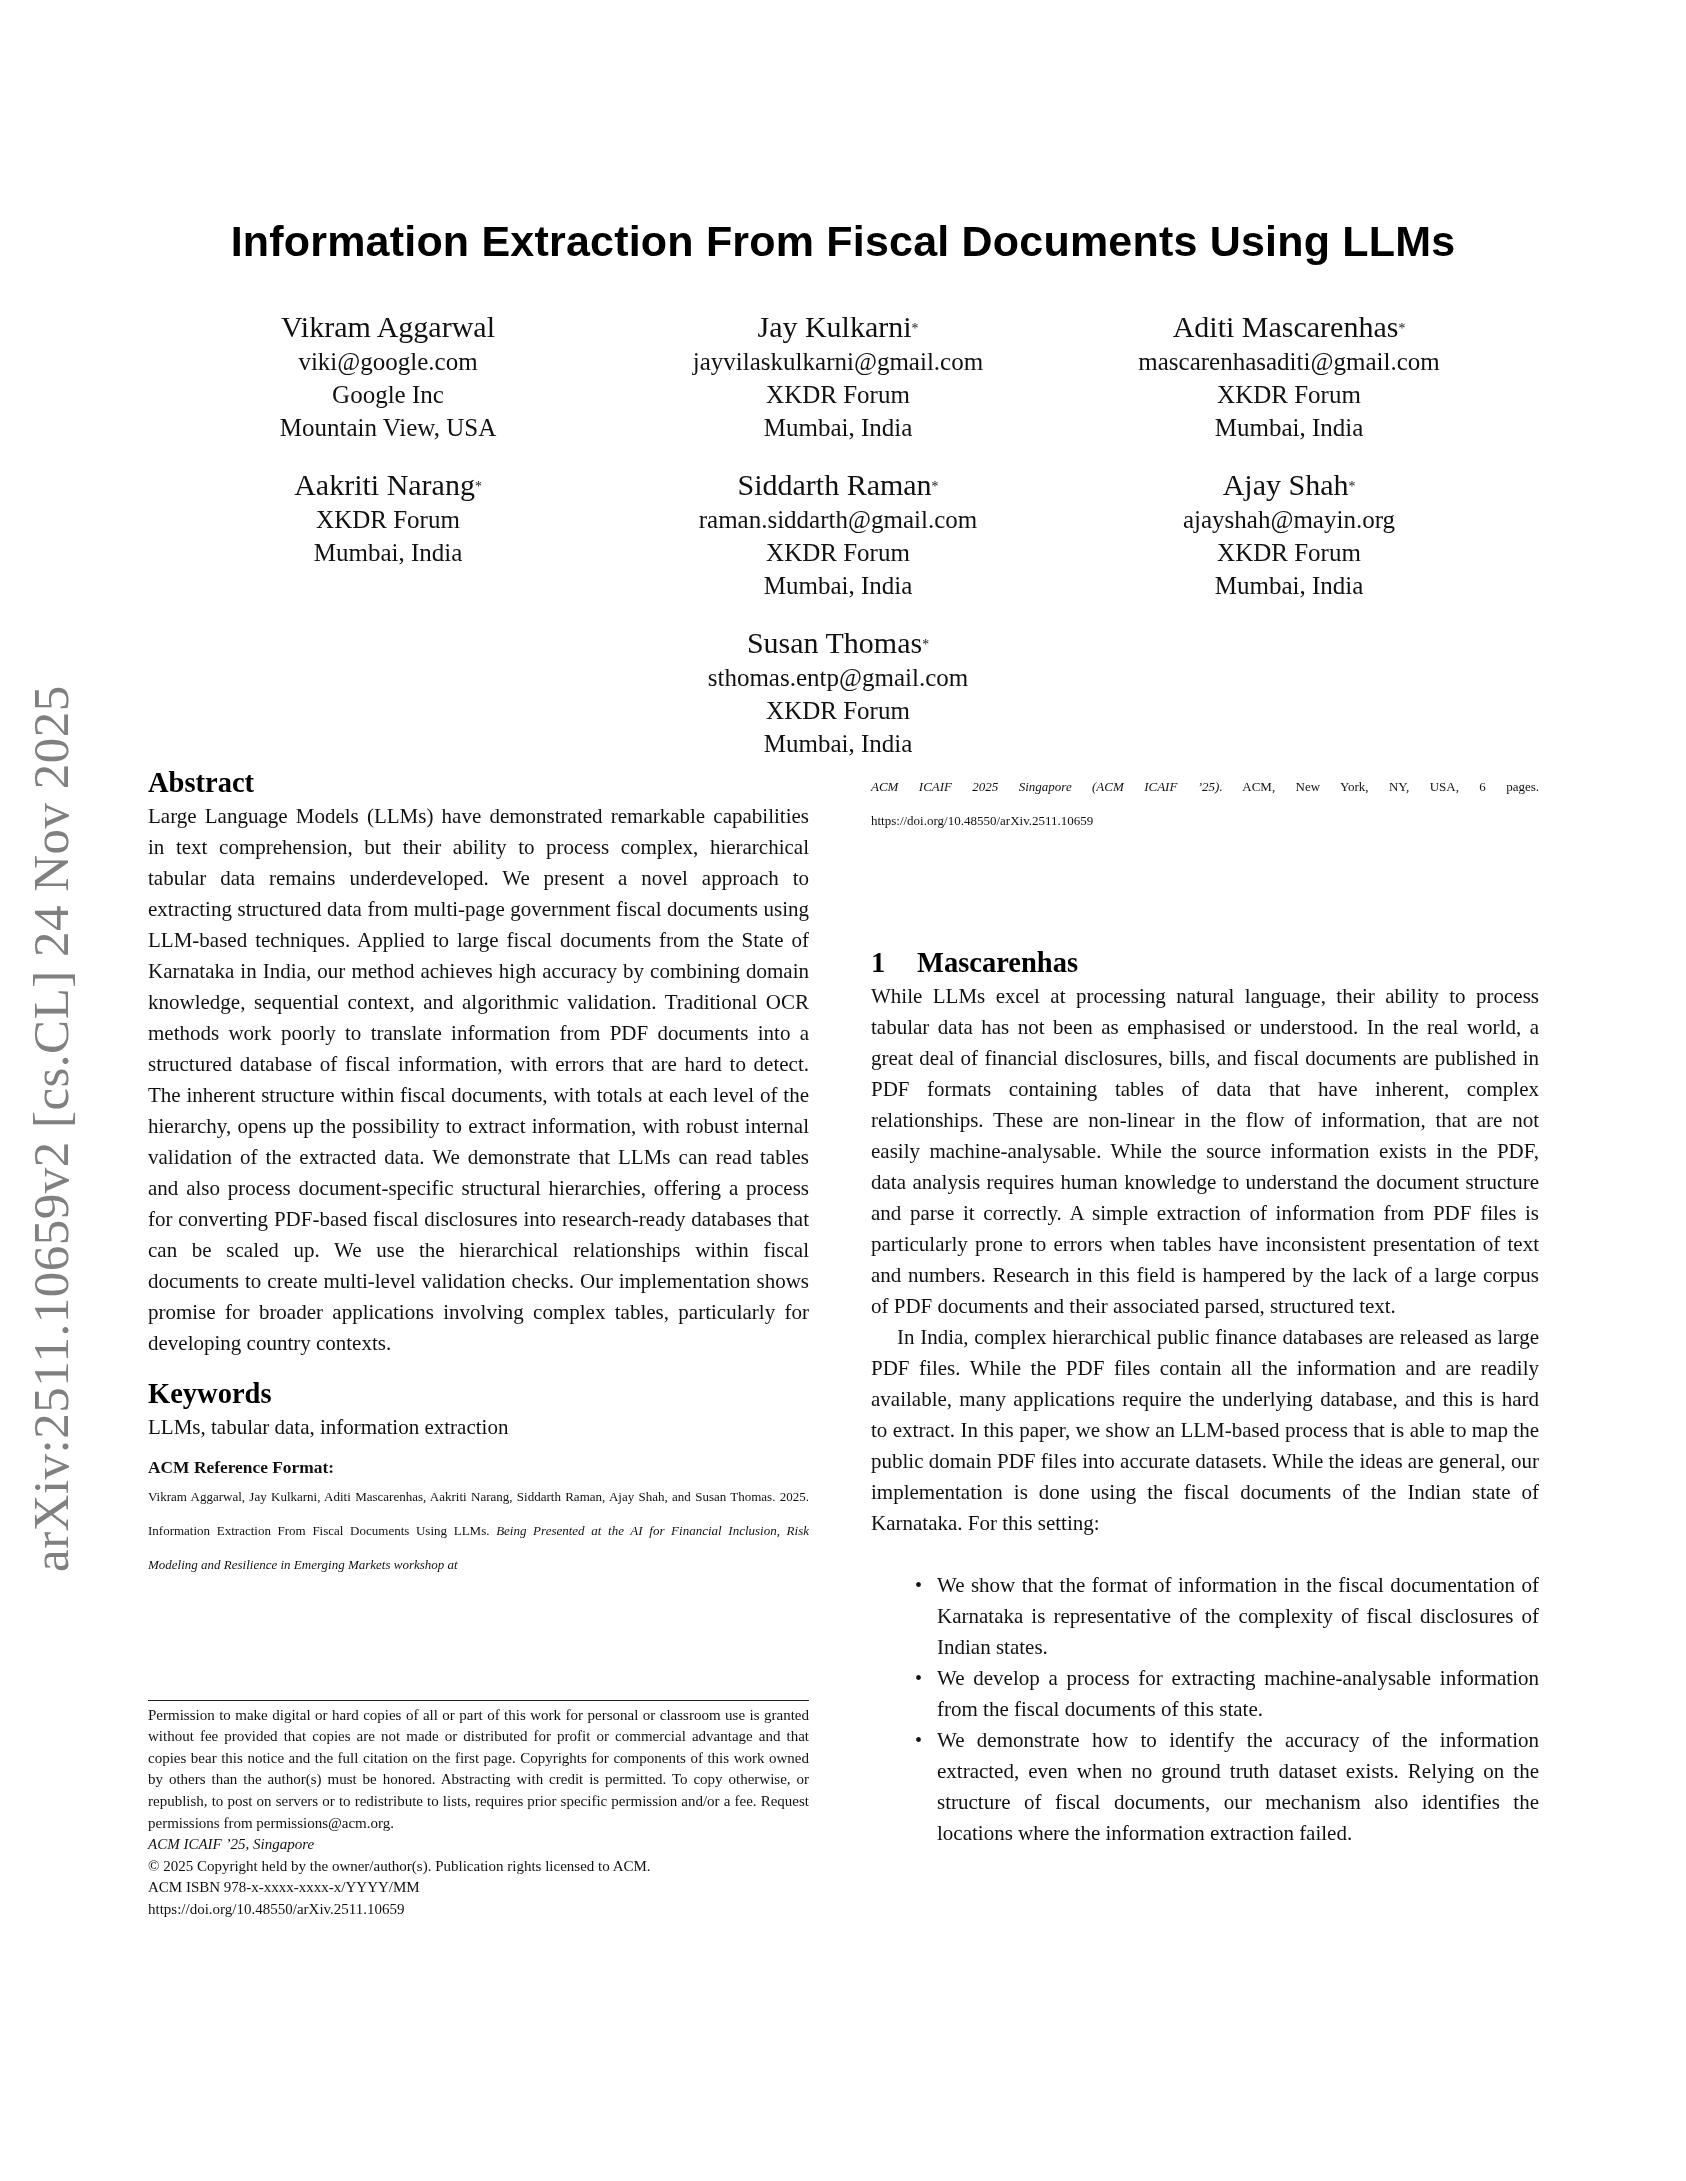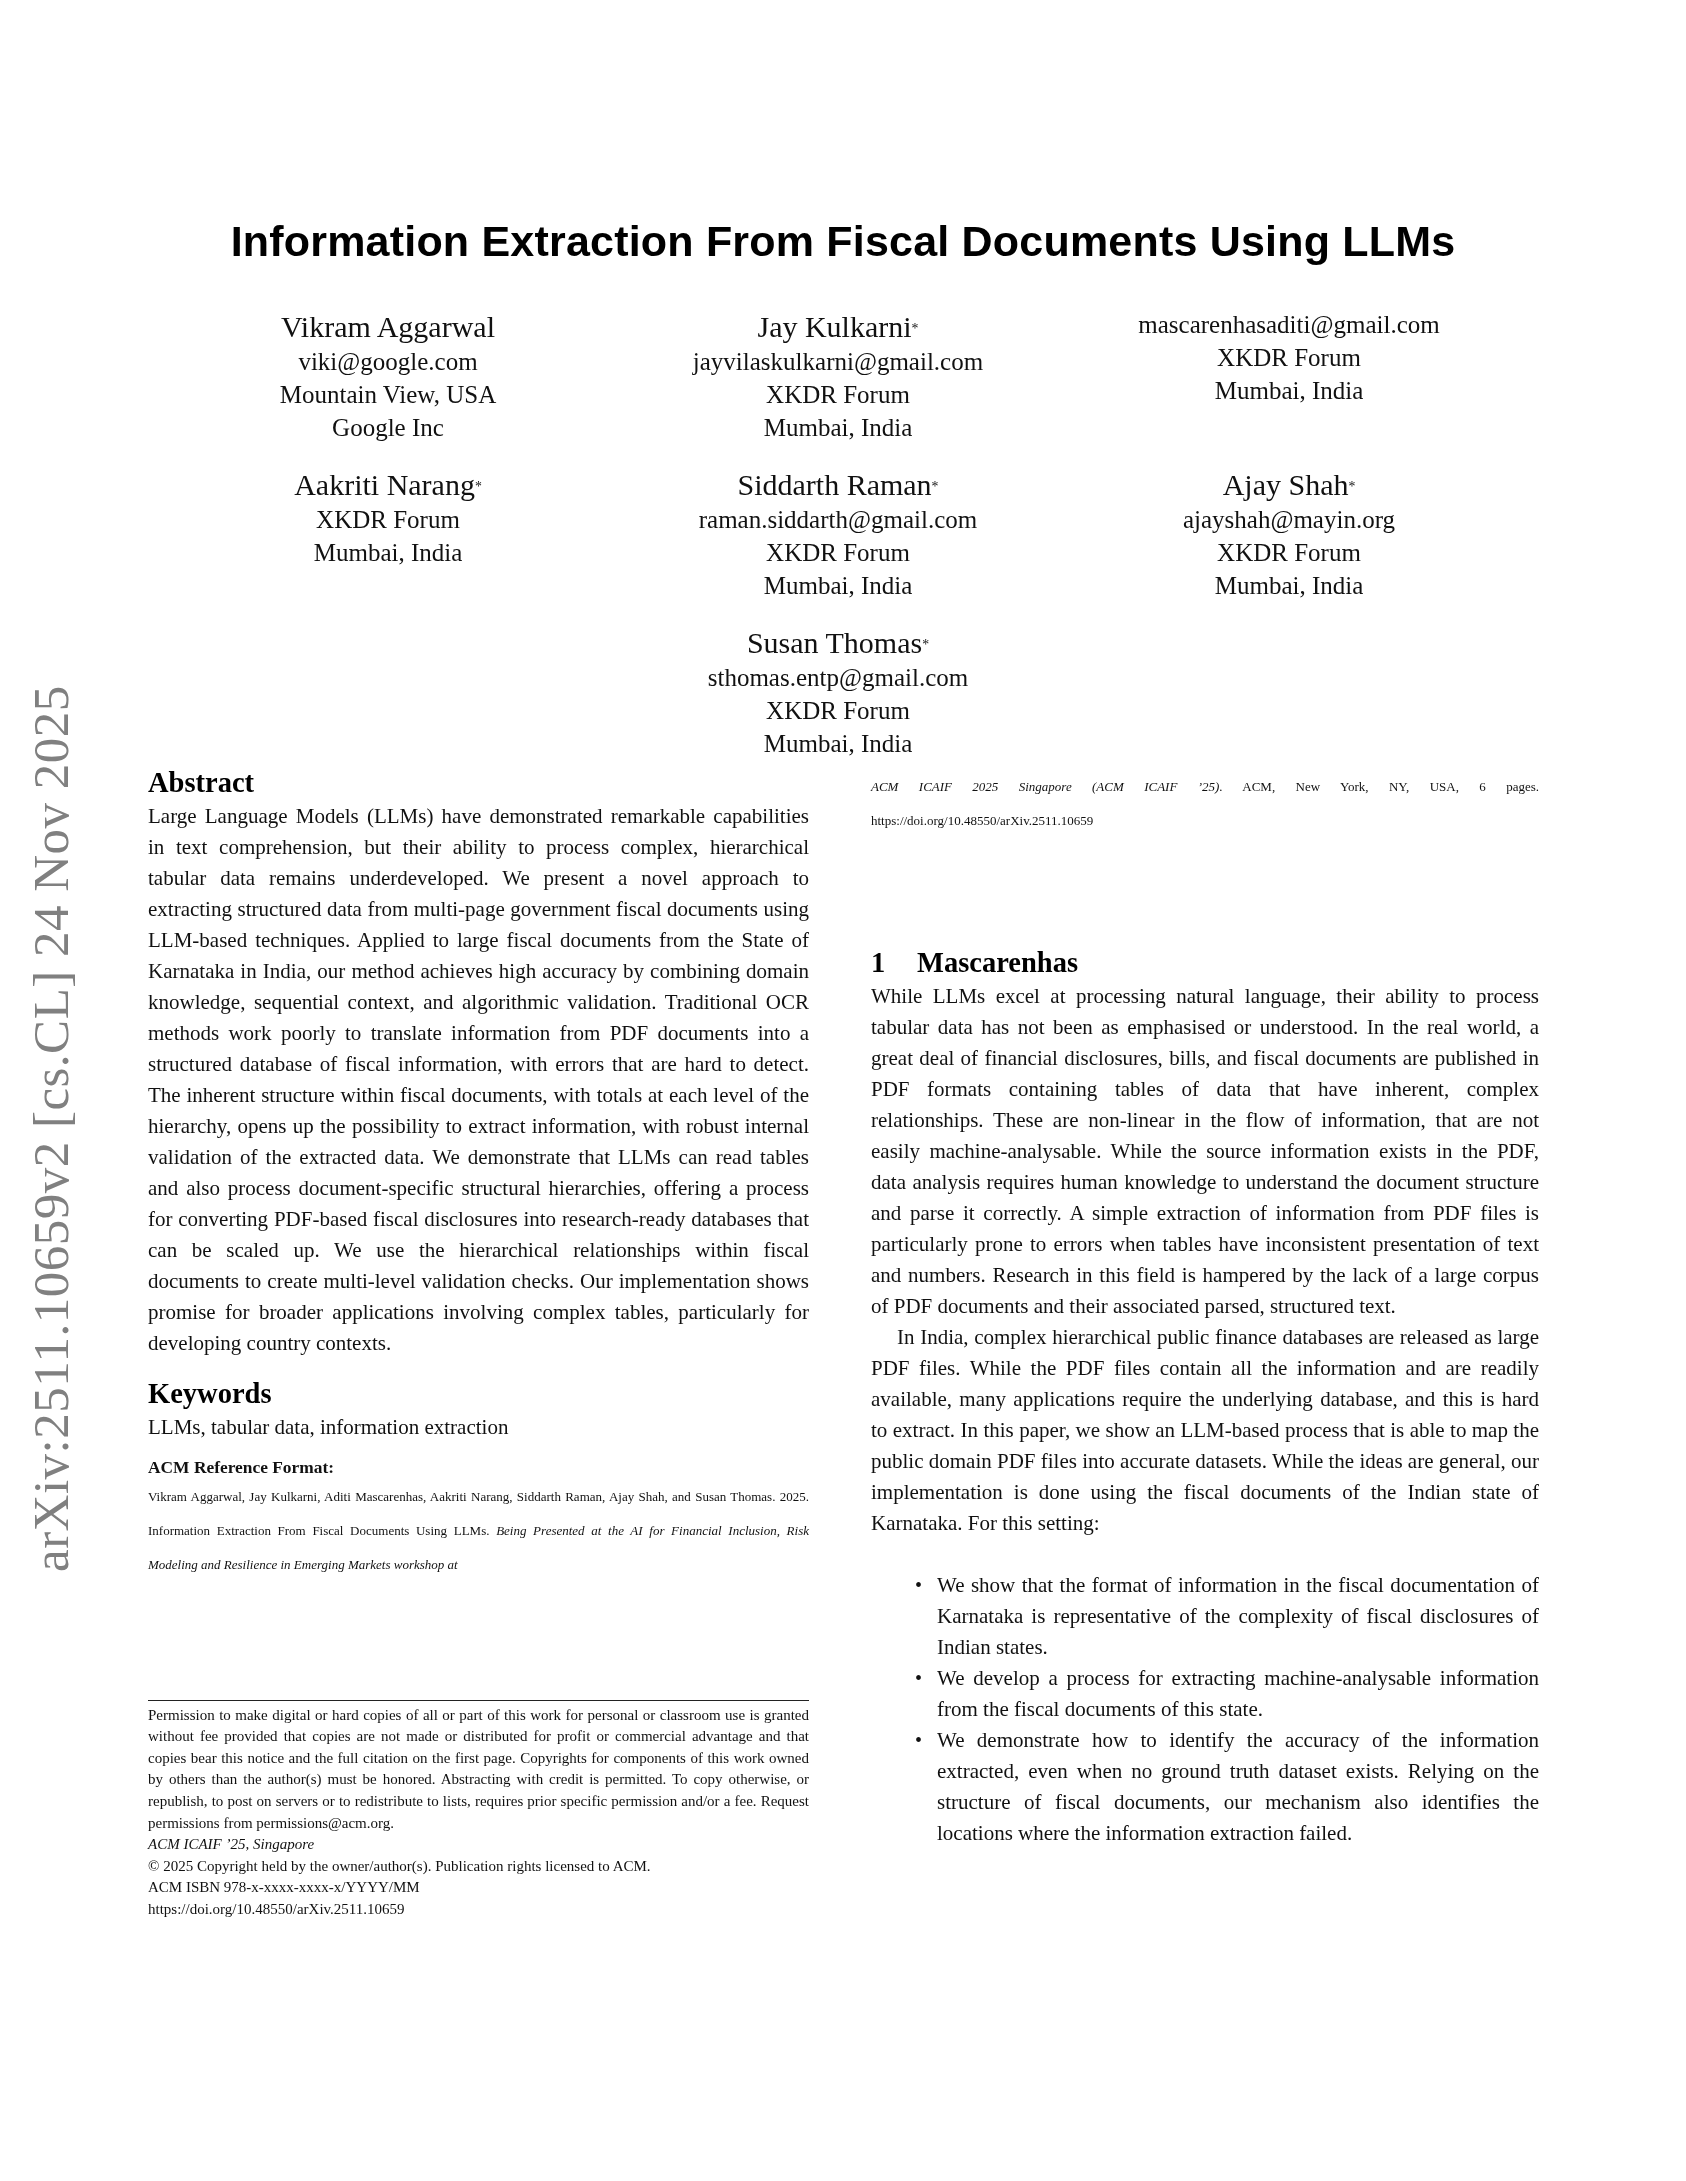--- a/index.html
+++ b/index.html
@@ -66,30 +66,31 @@
 <div class="page">
 
   <div class="arxiv-stamp">arXiv:2511.10659v2  [cs.CL]  24 Nov 2025</div>
 
   <h1 class="title" style="margin:0;">Information Extraction From Fiscal Documents Using LLMs</h1>
 
   <div class="authors">
     <div class="author" style="left:149px; top:0px;">
       <div class="name"><span>Vikram Aggarwal</span><sup></sup></div>
       <div>viki@google.com</div>
+      <div>Google Inc</div>
       <div>Mountain View, USA</div>
-      <div>Google Inc</div>
     </div>
     <div class="author" style="left:599px; top:0px;">
       <div class="name"><span>Jay Kulkarni</span><sup>*</sup></div>
       <div>jayvilaskulkarni@gmail.com</div>
       <div>XKDR Forum</div>
       <div>Mumbai, India</div>
     </div>
     <div class="author" style="left:1050px; top:0px;">
+      <div class="name"><span>Aditi Mascarenhas</span><sup>*</sup></div>
       <div>mascarenhasaditi@gmail.com</div>
       <div>XKDR Forum</div>
       <div>Mumbai, India</div>
     </div>
 
     <div class="author" style="left:149px; top:158px;">
       <div class="name"><span>Aakriti Narang</span><sup>*</sup></div>
       <div>XKDR Forum</div>
       <div>Mumbai, India</div>
     </div>

